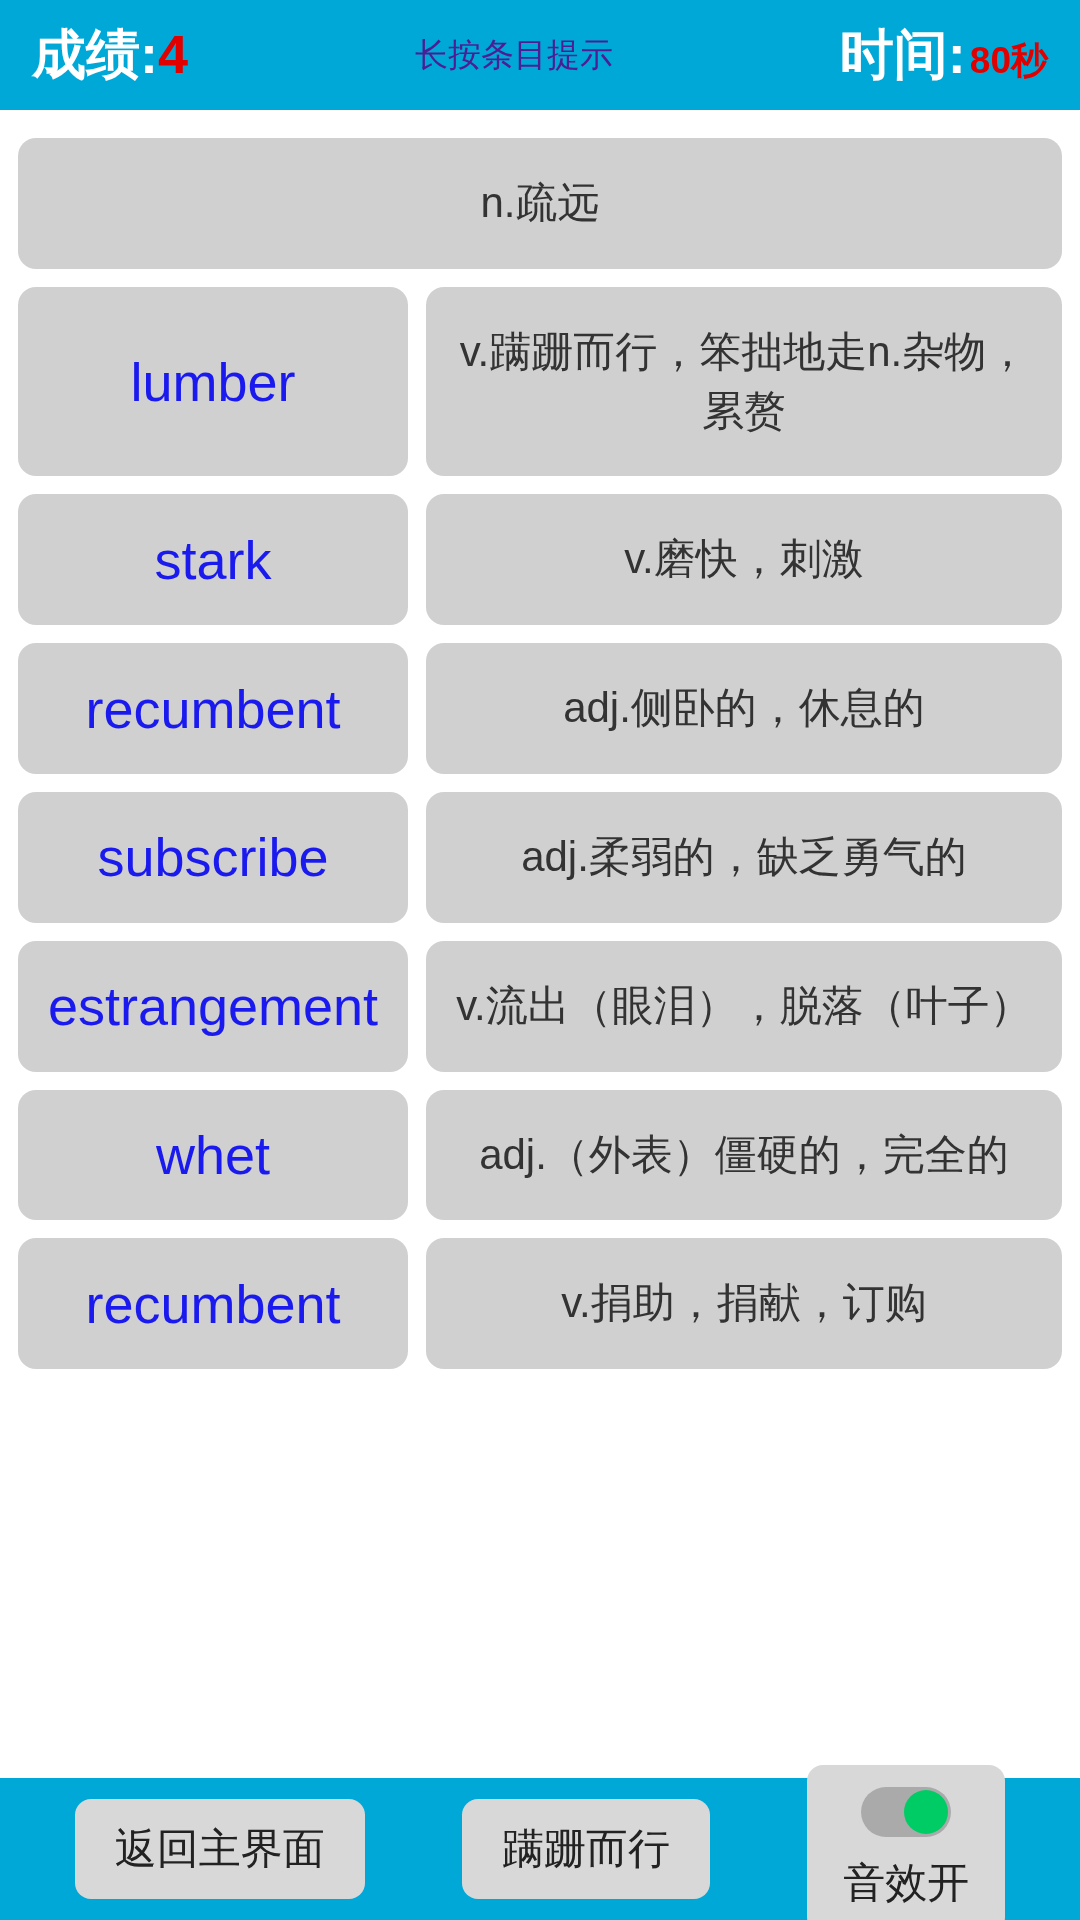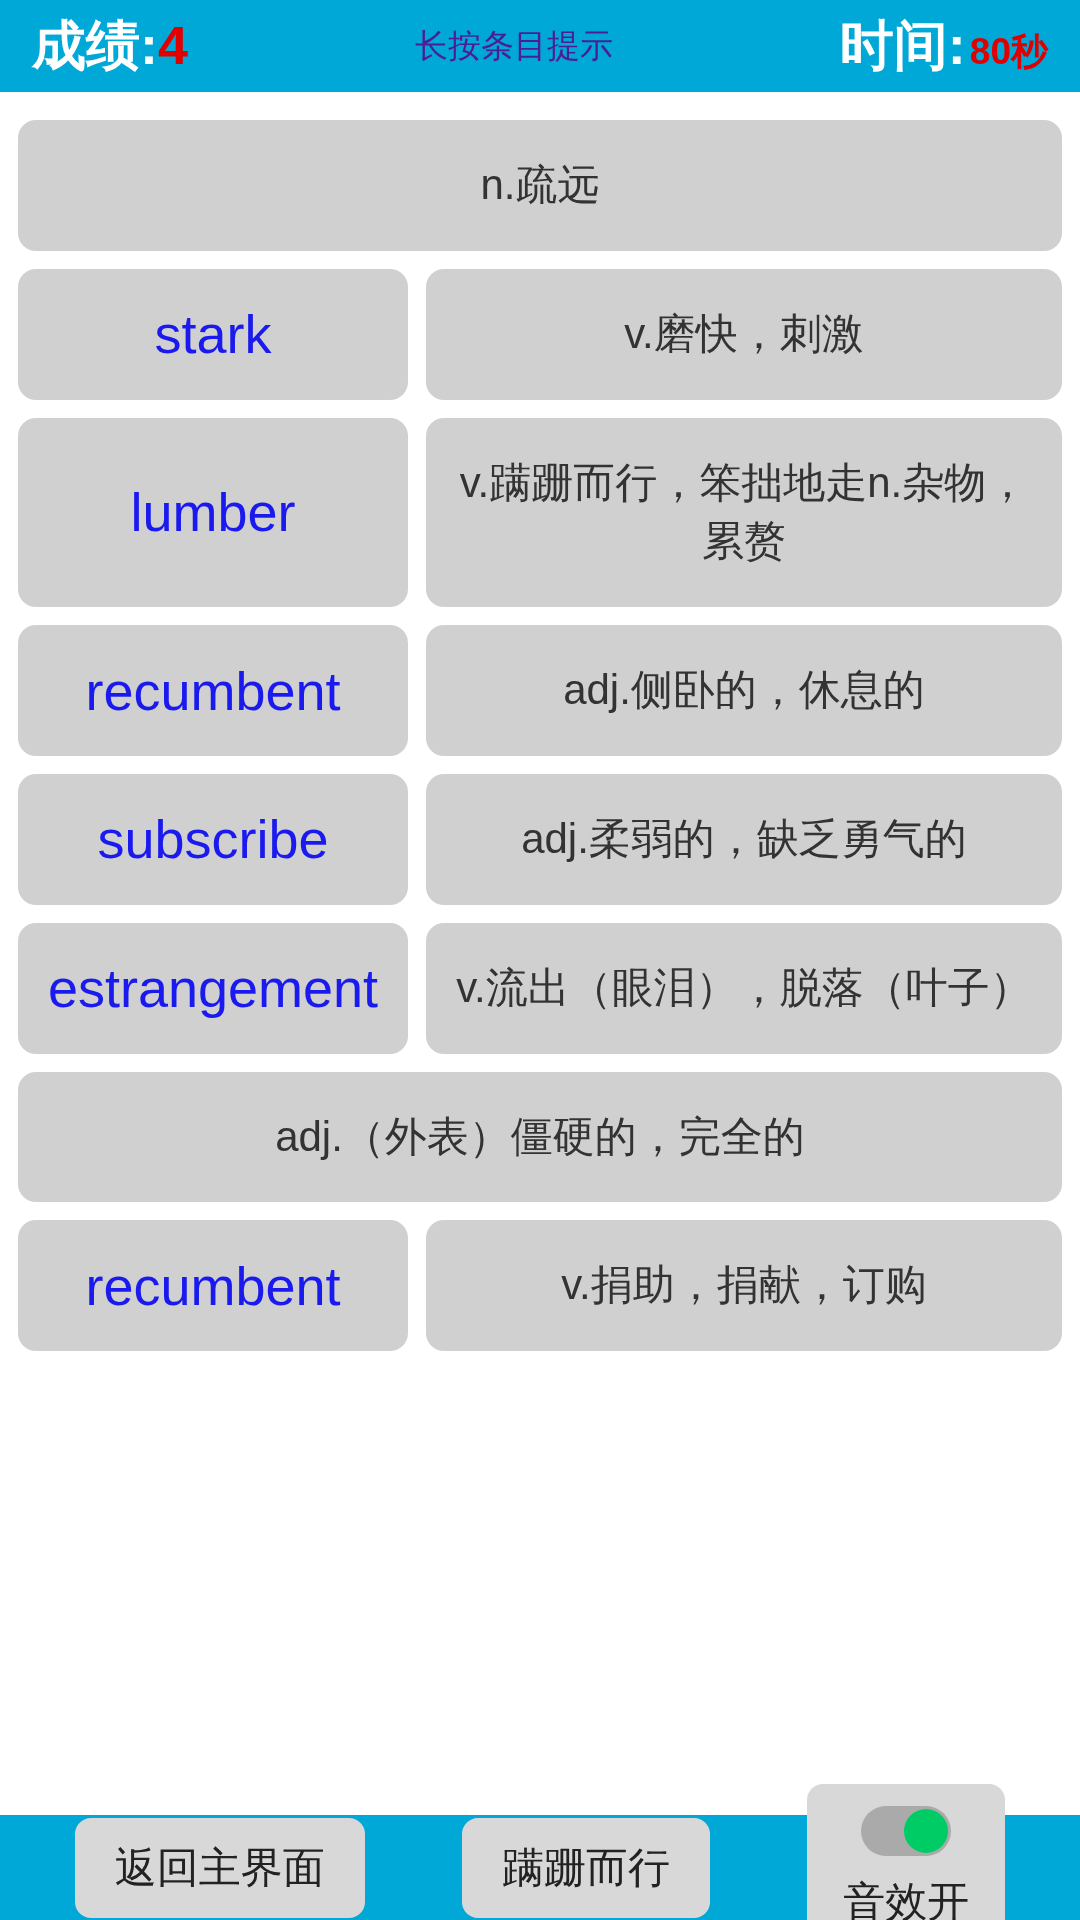--- a/index.html
+++ b/index.html
@@ -9,21 +9,21 @@
       min-height: 1920px;
       font-family: "PingFang SC", "Microsoft YaHei", sans-serif;
       background: #ffffff;
       display: flex;
       flex-direction: column;
     }
 
     
     #header {
       background: #00a8d8;
-      height: 92px;
+      height: 110px;
       display: flex;
       align-items: center;
       justify-content: space-between;
       padding: 0 32px;
       flex-shrink: 0;
     }
 
     #score-label {
       font-size: 54px;
       font-weight: bold;
@@ -108,21 +108,21 @@
     .def-text {
       font-size: 42px;
       color: #333;
       text-align: center;
       line-height: 1.4;
     }
 
     
     #footer {
       background: #00a8d8;
-      height: 105px;
+      height: 142px;
       display: flex;
       align-items: center;
       justify-content: space-around;
       padding: 0 26px;
       flex-shrink: 0;
     }
 
     .footer-btn {
       background: #d8d8d8;
       border: none;
@@ -185,36 +185,36 @@
 
 <div id="main">
 
 <div class="pair-row">
       <div class="def-card">
         <span class="def-text">n.疏远</span>
       </div>
     </div>
     <div class="pair-row">
       <div class="word-card">
+        <span class="word-text">lumber</span>
+      </div>
+      <div class="def-card">
+        <span class="def-text">v.蹒跚而行，笨拙地走n.杂物，累赘</span>
+      </div>
+    </div>
+    <div class="pair-row">
+      <div class="word-card">
         <span class="word-text">stark</span>
       </div>
       <div class="def-card">
         <span class="def-text">v.磨快，刺激</span>
       </div>
     </div>
     <div class="pair-row">
       <div class="word-card">
-        <span class="word-text">lumber</span>
-      </div>
-      <div class="def-card">
-        <span class="def-text">v.蹒跚而行，笨拙地走n.杂物，累赘</span>
-      </div>
-    </div>
-    <div class="pair-row">
-      <div class="word-card">
         <span class="word-text">recumbent</span>
       </div>
       <div class="def-card">
         <span class="def-text">adj.侧卧的，休息的</span>
       </div>
     </div>
     <div class="pair-row">
       <div class="word-card">
         <span class="word-text">subscribe</span>
       </div>
@@ -224,20 +224,23 @@
     </div>
     <div class="pair-row">
       <div class="word-card">
         <span class="word-text">estrangement</span>
       </div>
       <div class="def-card">
         <span class="def-text">v.流出（眼泪），脱落（叶子）</span>
       </div>
     </div>
     <div class="pair-row">
+      <div class="word-card">
+        <span class="word-text">whet</span>
+      </div>
       <div class="def-card">
         <span class="def-text">adj.（外表）僵硬的，完全的</span>
       </div>
     </div>
     <div class="pair-row">
       <div class="word-card">
         <span class="word-text">recumbent</span>
       </div>
       <div class="def-card">
         <span class="def-text">v.捐助，捐献，订购</span>

